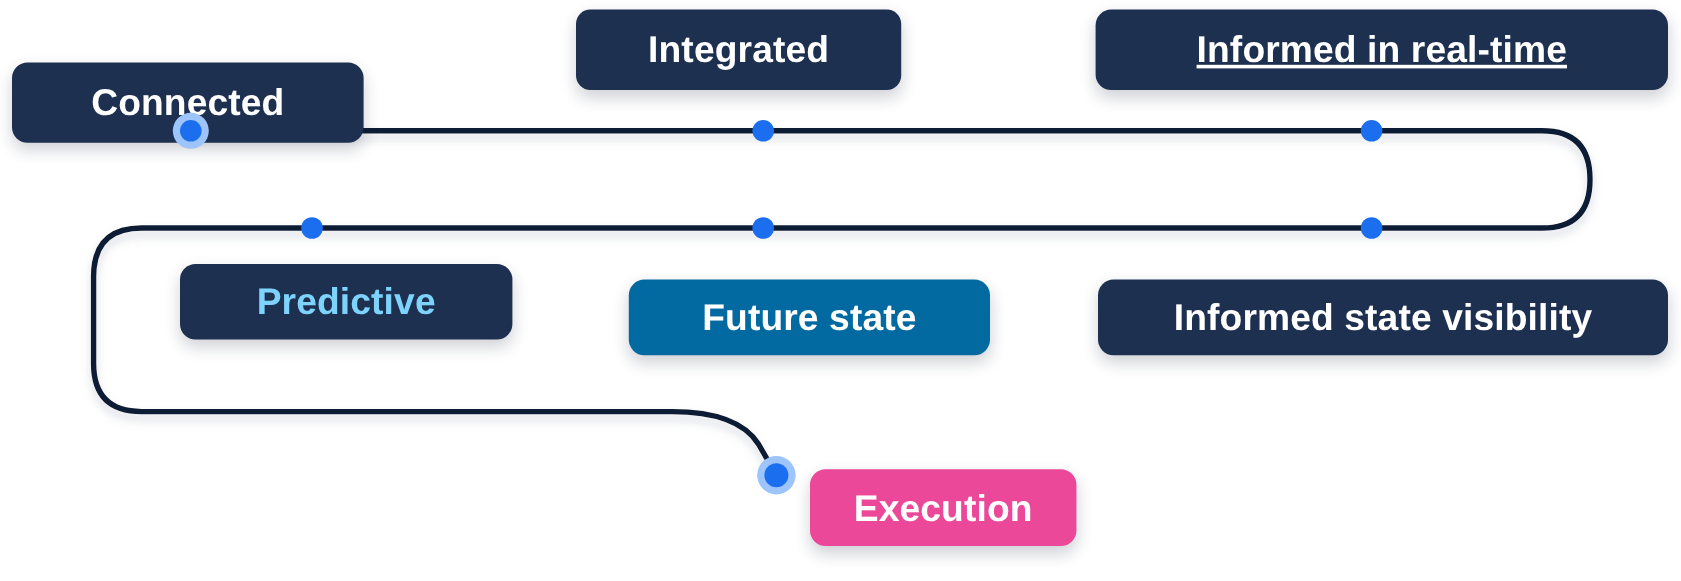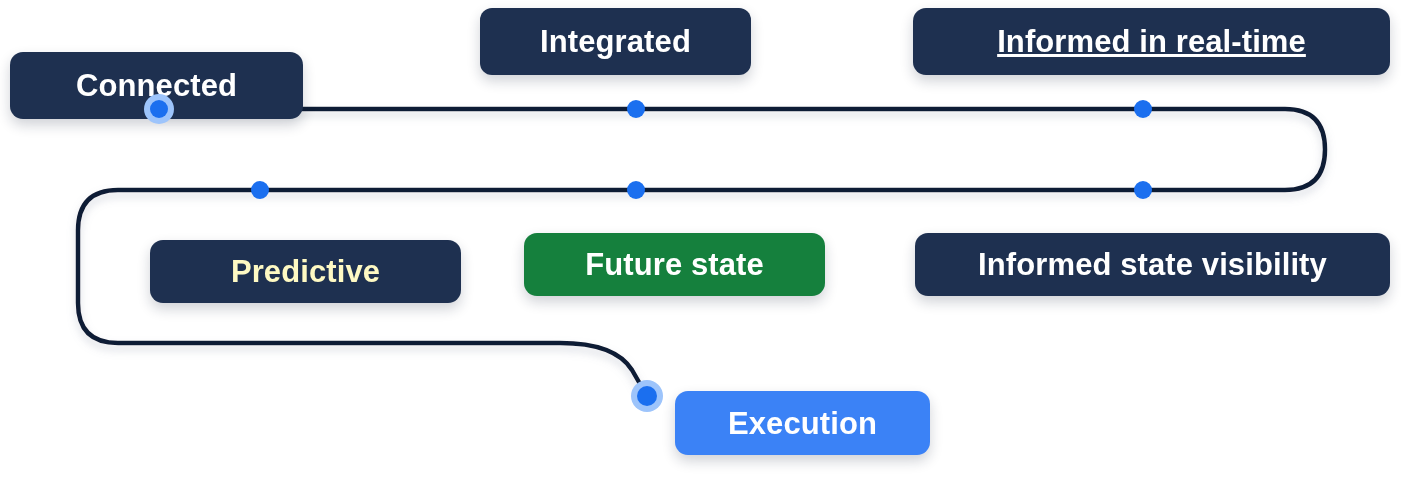--- a/index.html
+++ b/index.html
@@ -64,23 +64,23 @@
       </filter>
     </defs>
     <path id="connector-path" fill="none" stroke="#111a35" stroke-width="4.5" stroke-linecap="round" stroke-linejoin="round" filter="url(#lineShadow)" d="M 159 109 L 1285 109 Q 1325 109 1325 149.5 Q 1325 190 1285 190 L 118 190 Q 78 190 78 230.5 L 78 303 Q 78 343 118 343 L 560 343 Q 615 343 632 370 L 647 396"></path>
   </svg>
 
   <div id="badge-layer">
       <div class="badge" style="left: 10px; top: 8px; width: 293px; height: 67px; background: rgb(30, 48, 80); color: rgb(255, 255, 255); margin-top: 44px;">Connected</div>
       <div class="badge" style="left: 480px; top: 8px; width: 271px; height: 67px; background: rgb(30, 48, 80); color: rgb(255, 255, 255); border-radius: 12px;">Integrated</div>
       <div class="badge" style="left: 913px; top: 8px; width: 477px; height: 67px; background: rgb(30, 48, 80); color: rgb(255, 255, 255); text-decoration: underline;">Informed in real-time</div>
       <div class="badge" style="left: 915px; top: 233px; width: 475px; height: 63px; background: rgb(30, 48, 80); color: rgb(255, 255, 255);">Informed state visibility</div>
-      <div class="badge" style="left: 524px; top: 233px; width: 301px; height: 63px; background: #15803d; color: rgb(255, 255, 255);">Future state</div>
-      <div class="badge" style="left: 150px; top: 240px; width: 311px; height: 63px; background: rgb(30, 48, 80); color: #fef9c3;">Predictive</div>
-      <div class="badge" style="left: 675px; top: 391px; width: 255px; height: 64px; background: #3b82f6; color: rgb(255, 255, 255);">Execution</div>
+      <div class="badge" style="left: 524px; top: 233px; width: 301px; height: 63px; background: #0369a1; color: rgb(255, 255, 255);">Future state</div>
+      <div class="badge" style="left: 150px; top: 220px; width: 277px; height: 63px; background: rgb(30, 48, 80); color: #7dd3fc;">Predictive</div>
+      <div class="badge" style="left: 675px; top: 391px; width: 222px; height: 64px; background: #ec4899; color: rgb(255, 255, 255);">Execution</div>
     </div>
   <div id="dot-layer">
       <div class="node-dot haloed" style="left: 150px; top: 100px; width: 18px; height: 18px; background: rgb(27, 111, 239); box-shadow: rgb(157, 196, 251) 0px 0px 0px 6px;"></div>
       <div class="node-dot" style="left: 627px; top: 100px; width: 18px; height: 18px; background: rgb(27, 111, 239);"></div>
       <div class="node-dot" style="left: 1134px; top: 100px; width: 18px; height: 18px; background: rgb(27, 111, 239);"></div>
       <div class="node-dot" style="left: 1134px; top: 181px; width: 18px; height: 18px; background: rgb(27, 111, 239);"></div>
       <div class="node-dot" style="left: 627px; top: 181px; width: 18px; height: 18px; background: rgb(27, 111, 239);"></div>
       <div class="node-dot" style="left: 251px; top: 181px; width: 18px; height: 18px; background: rgb(27, 111, 239);"></div>
       <div class="node-dot haloed" style="left: 637px; top: 386px; width: 20px; height: 20px; background: rgb(27, 111, 239); box-shadow: rgb(157, 196, 251) 0px 0px 0px 6px;"></div>
     </div>

